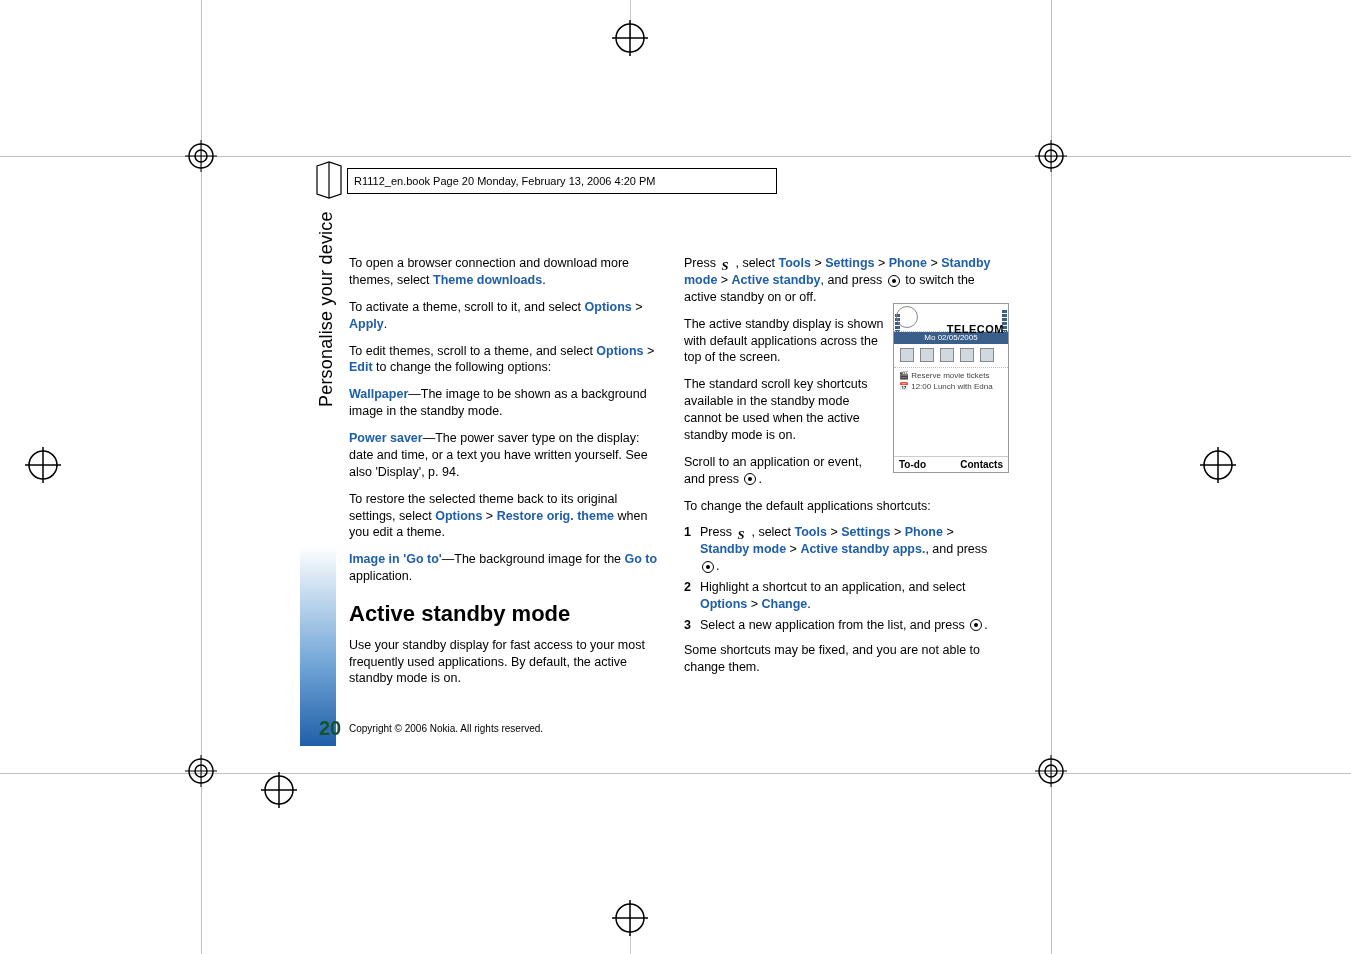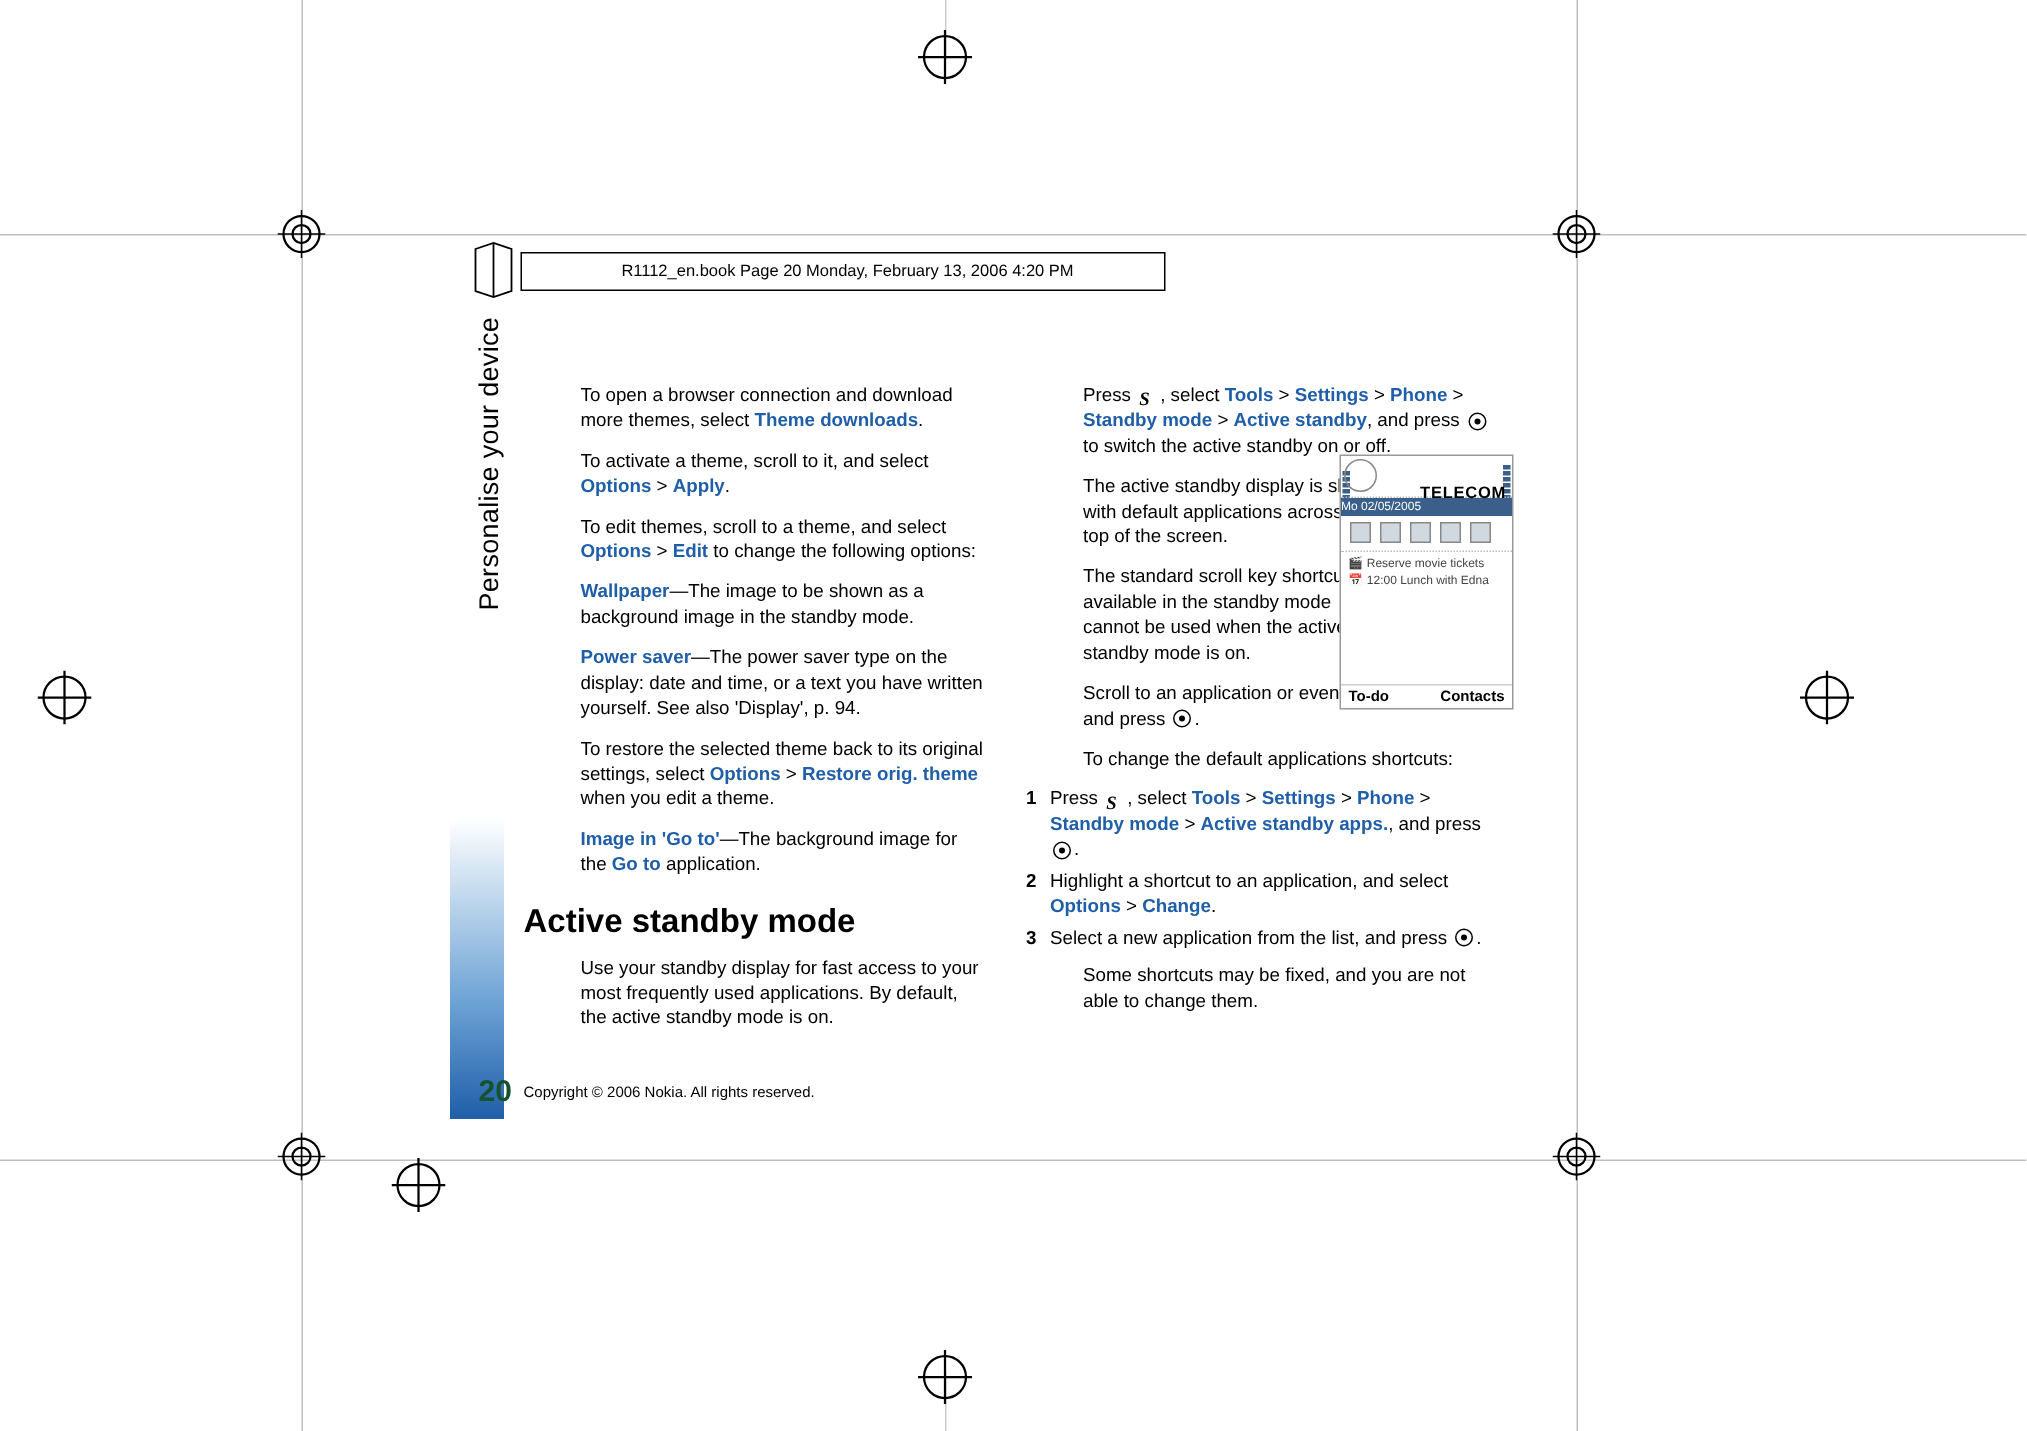--- a/index.html
+++ b/index.html
@@ -45,21 +45,20 @@
     top: 168px;
     left: 347px;
     width: 430px;
     height: 26px;
     border: 1px solid #000;
     font-size: 11px;
     line-height: 24px;
     padding-left: 6px;
     color:#000;
     background:#fff;
-    text-align:center;
   }
   .header-crop-icon {
     position:absolute;
     left: 314px;
     top: 160px;
     width:30px; height:40px;
   }
 
   .sidebar-label {
     position: absolute;
@@ -93,21 +92,21 @@
   .col {
     position: absolute;
     width: 310px;
     font-size: 12.5px;
     line-height: 1.35;
     color:#000;
   }
   .col1 { left: 349px; top: 255px; }
   .col2 { left: 684px; top: 255px; width: 320px; }
 
-  .p { margin-bottom: 10px; margin-left: 38px; }
+  .p { margin-bottom: 10px; }
   .link { color: #1f5ea8; font-weight: bold; }
   .h2 { font-size: 22px; font-weight: bold; margin: 14px 0 8px 0; }
 
   .ol-item { display:flex; margin-bottom:4px; }
   .ol-num { font-weight:bold; width:16px; flex-shrink:0; }
   .ol-body { flex:1; }
 
   .copyright {
     position:absolute;
     left: 349px;
@@ -136,21 +135,21 @@
     padding:2px 4px;
     border-bottom:1px dotted #bbb;
     position:relative;
   }
   .phone .clock {
     position:absolute; left:2px; top:2px; width:22px; height:22px;
     border-radius:50%; border:1px solid #888;
   }
   .phone .op { font-weight:bold; font-size:11px; letter-spacing:0.5px;margin-top:23px; }
   .phone .datebar {
-    background:#3a5f8a; color:#fff; font-size:8px; text-align:left; height:12px; line-height:12px;
+    background:#3a5f8a; color:#fff; font-size:8px; text-align:center; height:12px; line-height:12px;
   }
   .phone .apps { height:24px; display:flex; gap:6px; padding:4px 6px; border-bottom:1px dotted #bbb; }
   .phone .apps .aicon { width:14px; height:14px; background:#d0d8e0; border:1px solid #888; }
   .phone .lines { padding:3px 5px; font-size:8px; color:#444; }
   .phone .lines div { margin-bottom:2px; }
   .phone .soft { position:absolute; bottom:0; left:0; right:0; display:flex; justify-content:space-between; padding:2px 5px; font-weight:bold; font-size:10px; border-top:1px solid #ccc; }
   .phone .battery { position:absolute; right:1px; top:1px; width:5px; height:28px; display:flex; flex-direction:column; justify-content:flex-end; gap:1px;}
   .phone .battery div{ height:3px; background:#3a5f8a;}
   .phone .signal { position:absolute; left:1px; top:1px; width:5px; height:28px; display:flex; flex-direction:column; justify-content:flex-end; gap:1px;}
   .phone .signal div{ height:3px; background:#3a5f8a;}

